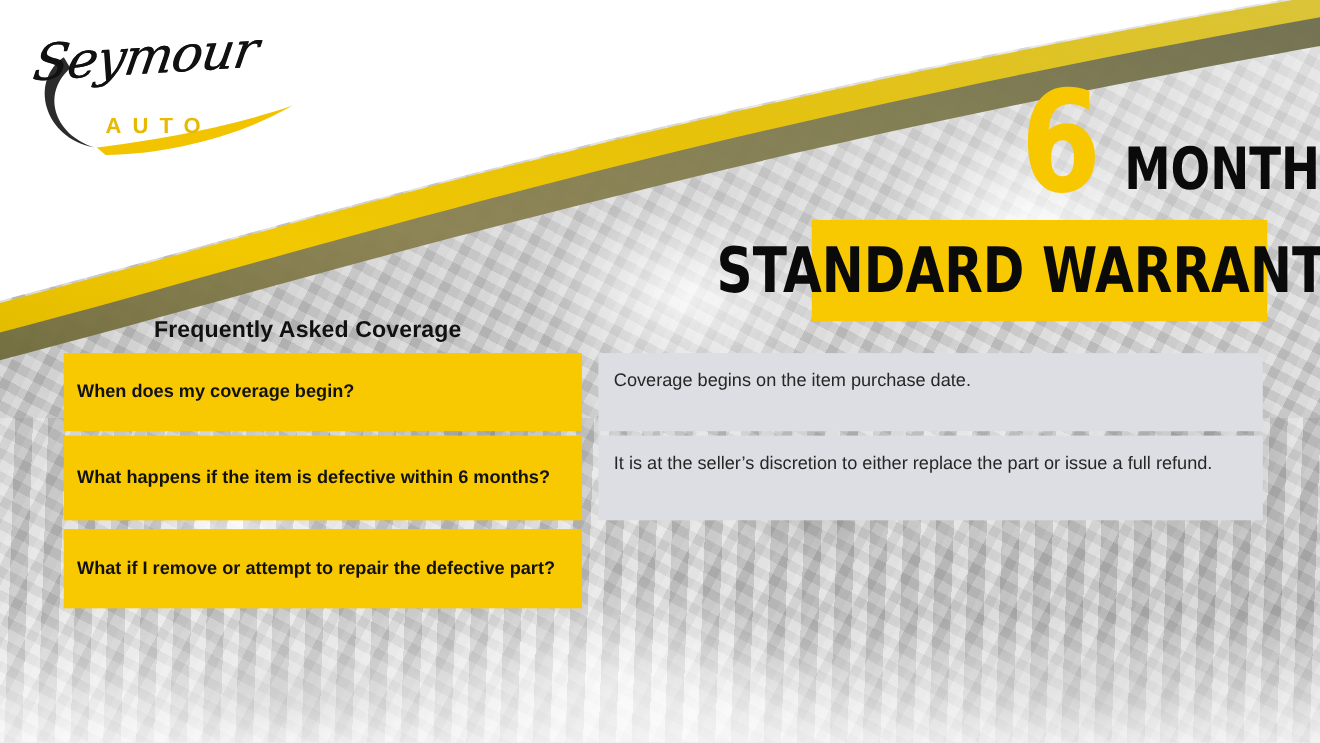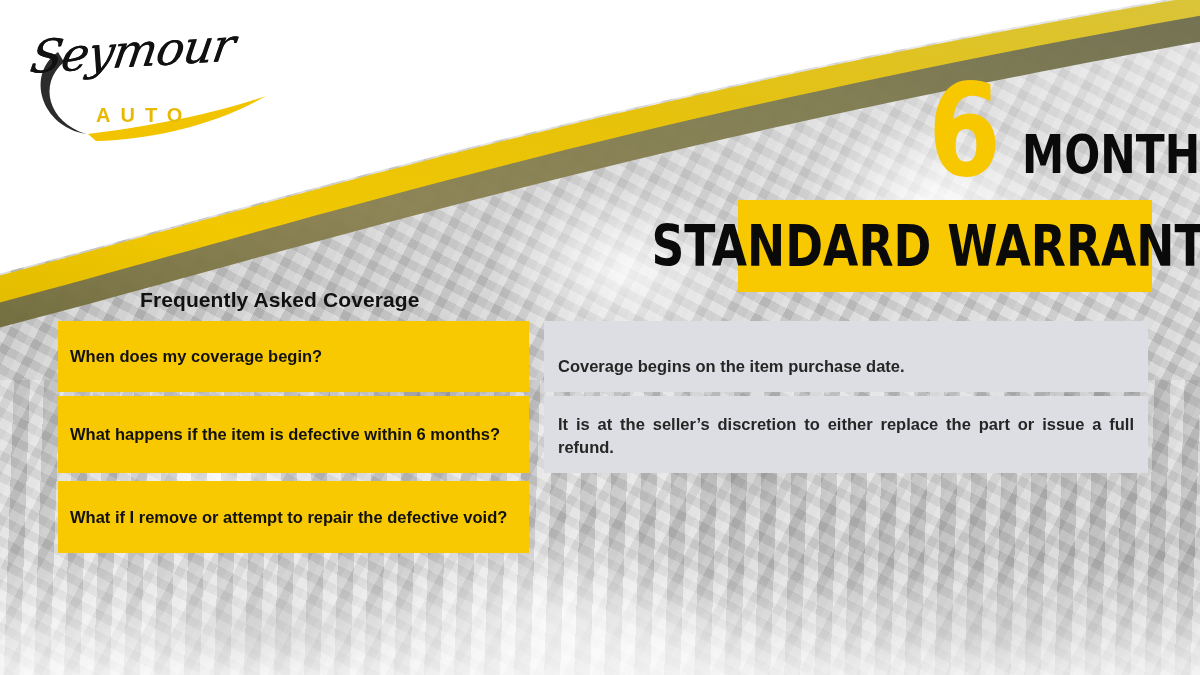--- a/index.html
+++ b/index.html
@@ -173,27 +173,27 @@
     line-height: 21px;
     padding: 14px 14px 14px 12px;
     display: flex;
     align-items: center;
   }
   .faq-a {
     flex: 1 1 auto;
     background: #dcdee3;
     color: #262626;
     font-family: "Liberation Sans", sans-serif;
-    font-weight: 700;
+    font-weight: 400;
     font-size: 16.5px;
     line-height: 23px;
     padding: 14px 14px 14px 14px;
     text-align: justify;
     display: flex;
-    align-items: flex-end;
+    align-items: flex-start;
   }
   .faq-a span { display: block; width: 100%; }
 
   .r1 .faq-q, .r1 .faq-a { min-height: 71px; }
   .r2 .faq-q, .r2 .faq-a { min-height: 77px; }
   .r3 .faq-q, .r3 .faq-a { min-height: 73px; }
   .r4 .faq-q, .r4 .faq-a { min-height: 72px; }
 </style>
 </head>
 <body>
@@ -264,18 +264,18 @@
       <div class="faq-a">
         <span>It is at the seller’s discretion to either replace the part or issue a full refund.</span>
       </div>
     </div>
 
     <div class="faq-row r3">
     </div>
 
     <div class="faq-row r4">
       <div class="faq-q">
-        <span>What if I remove or attempt to repair the defective void?</span>
+        <span>What if I remove or attempt to repair the defective part?</span>
       </div>
     </div>
 
   </div>
 </div>
 
 </body></html>

